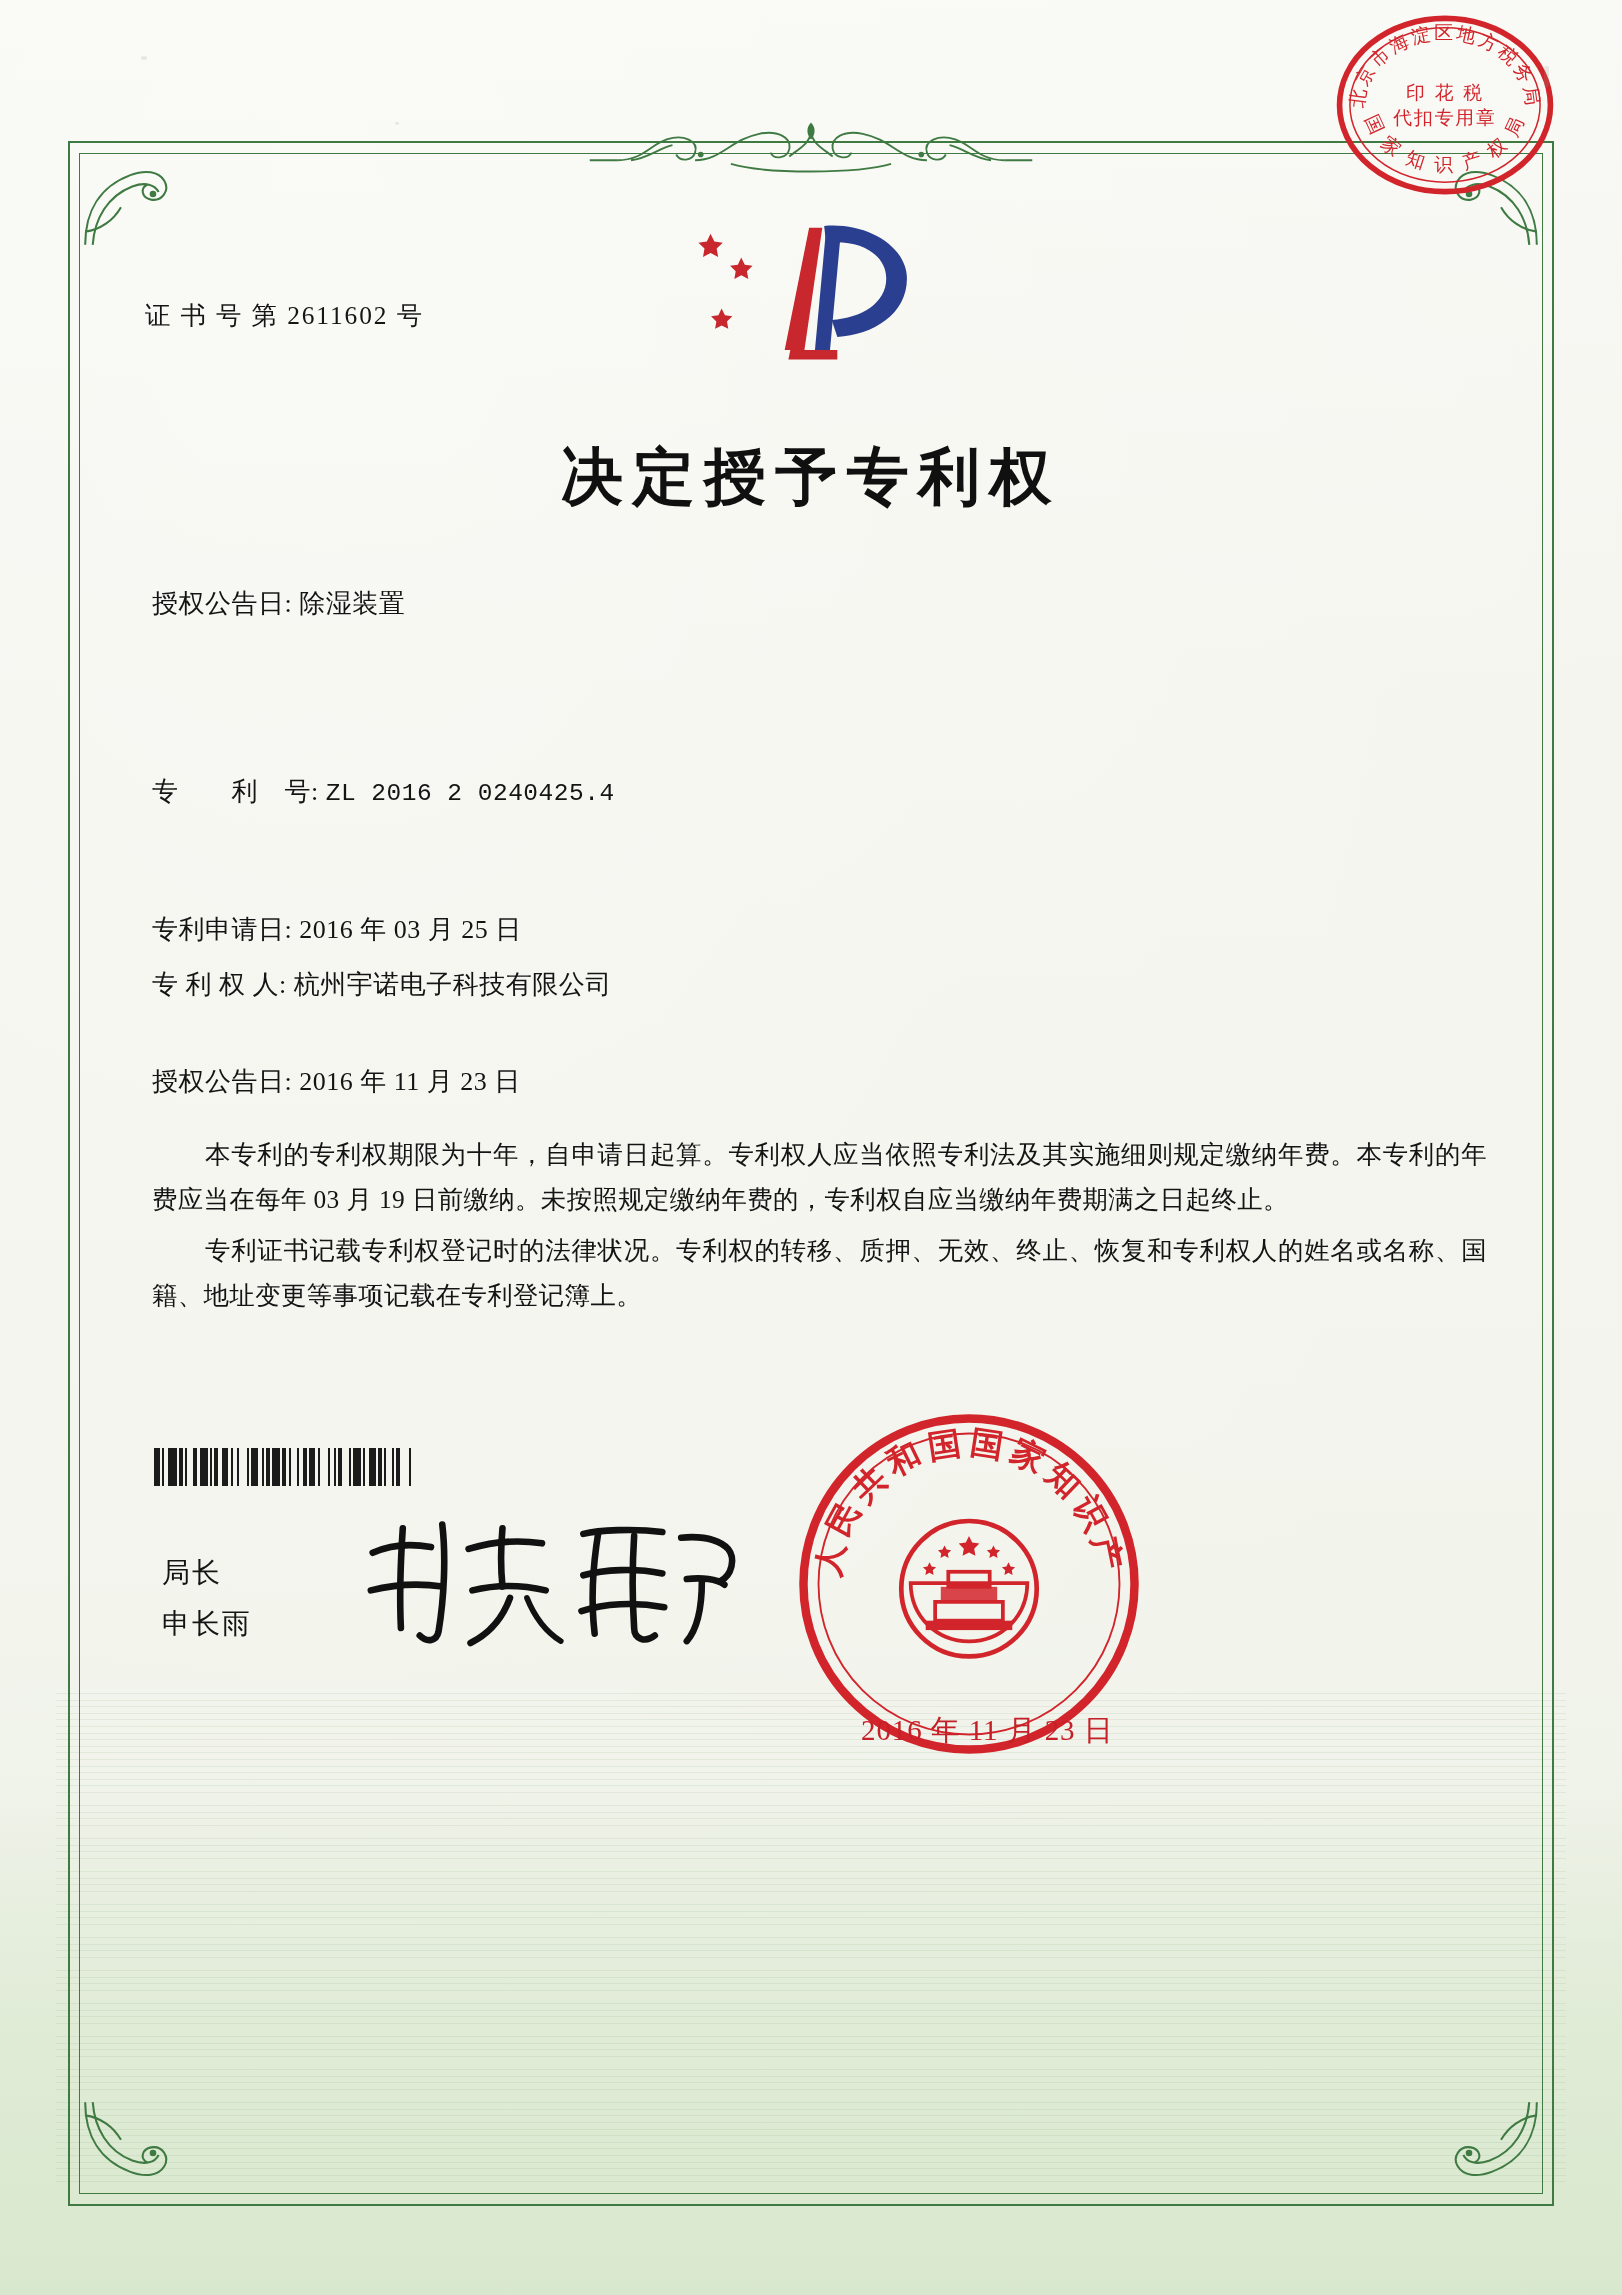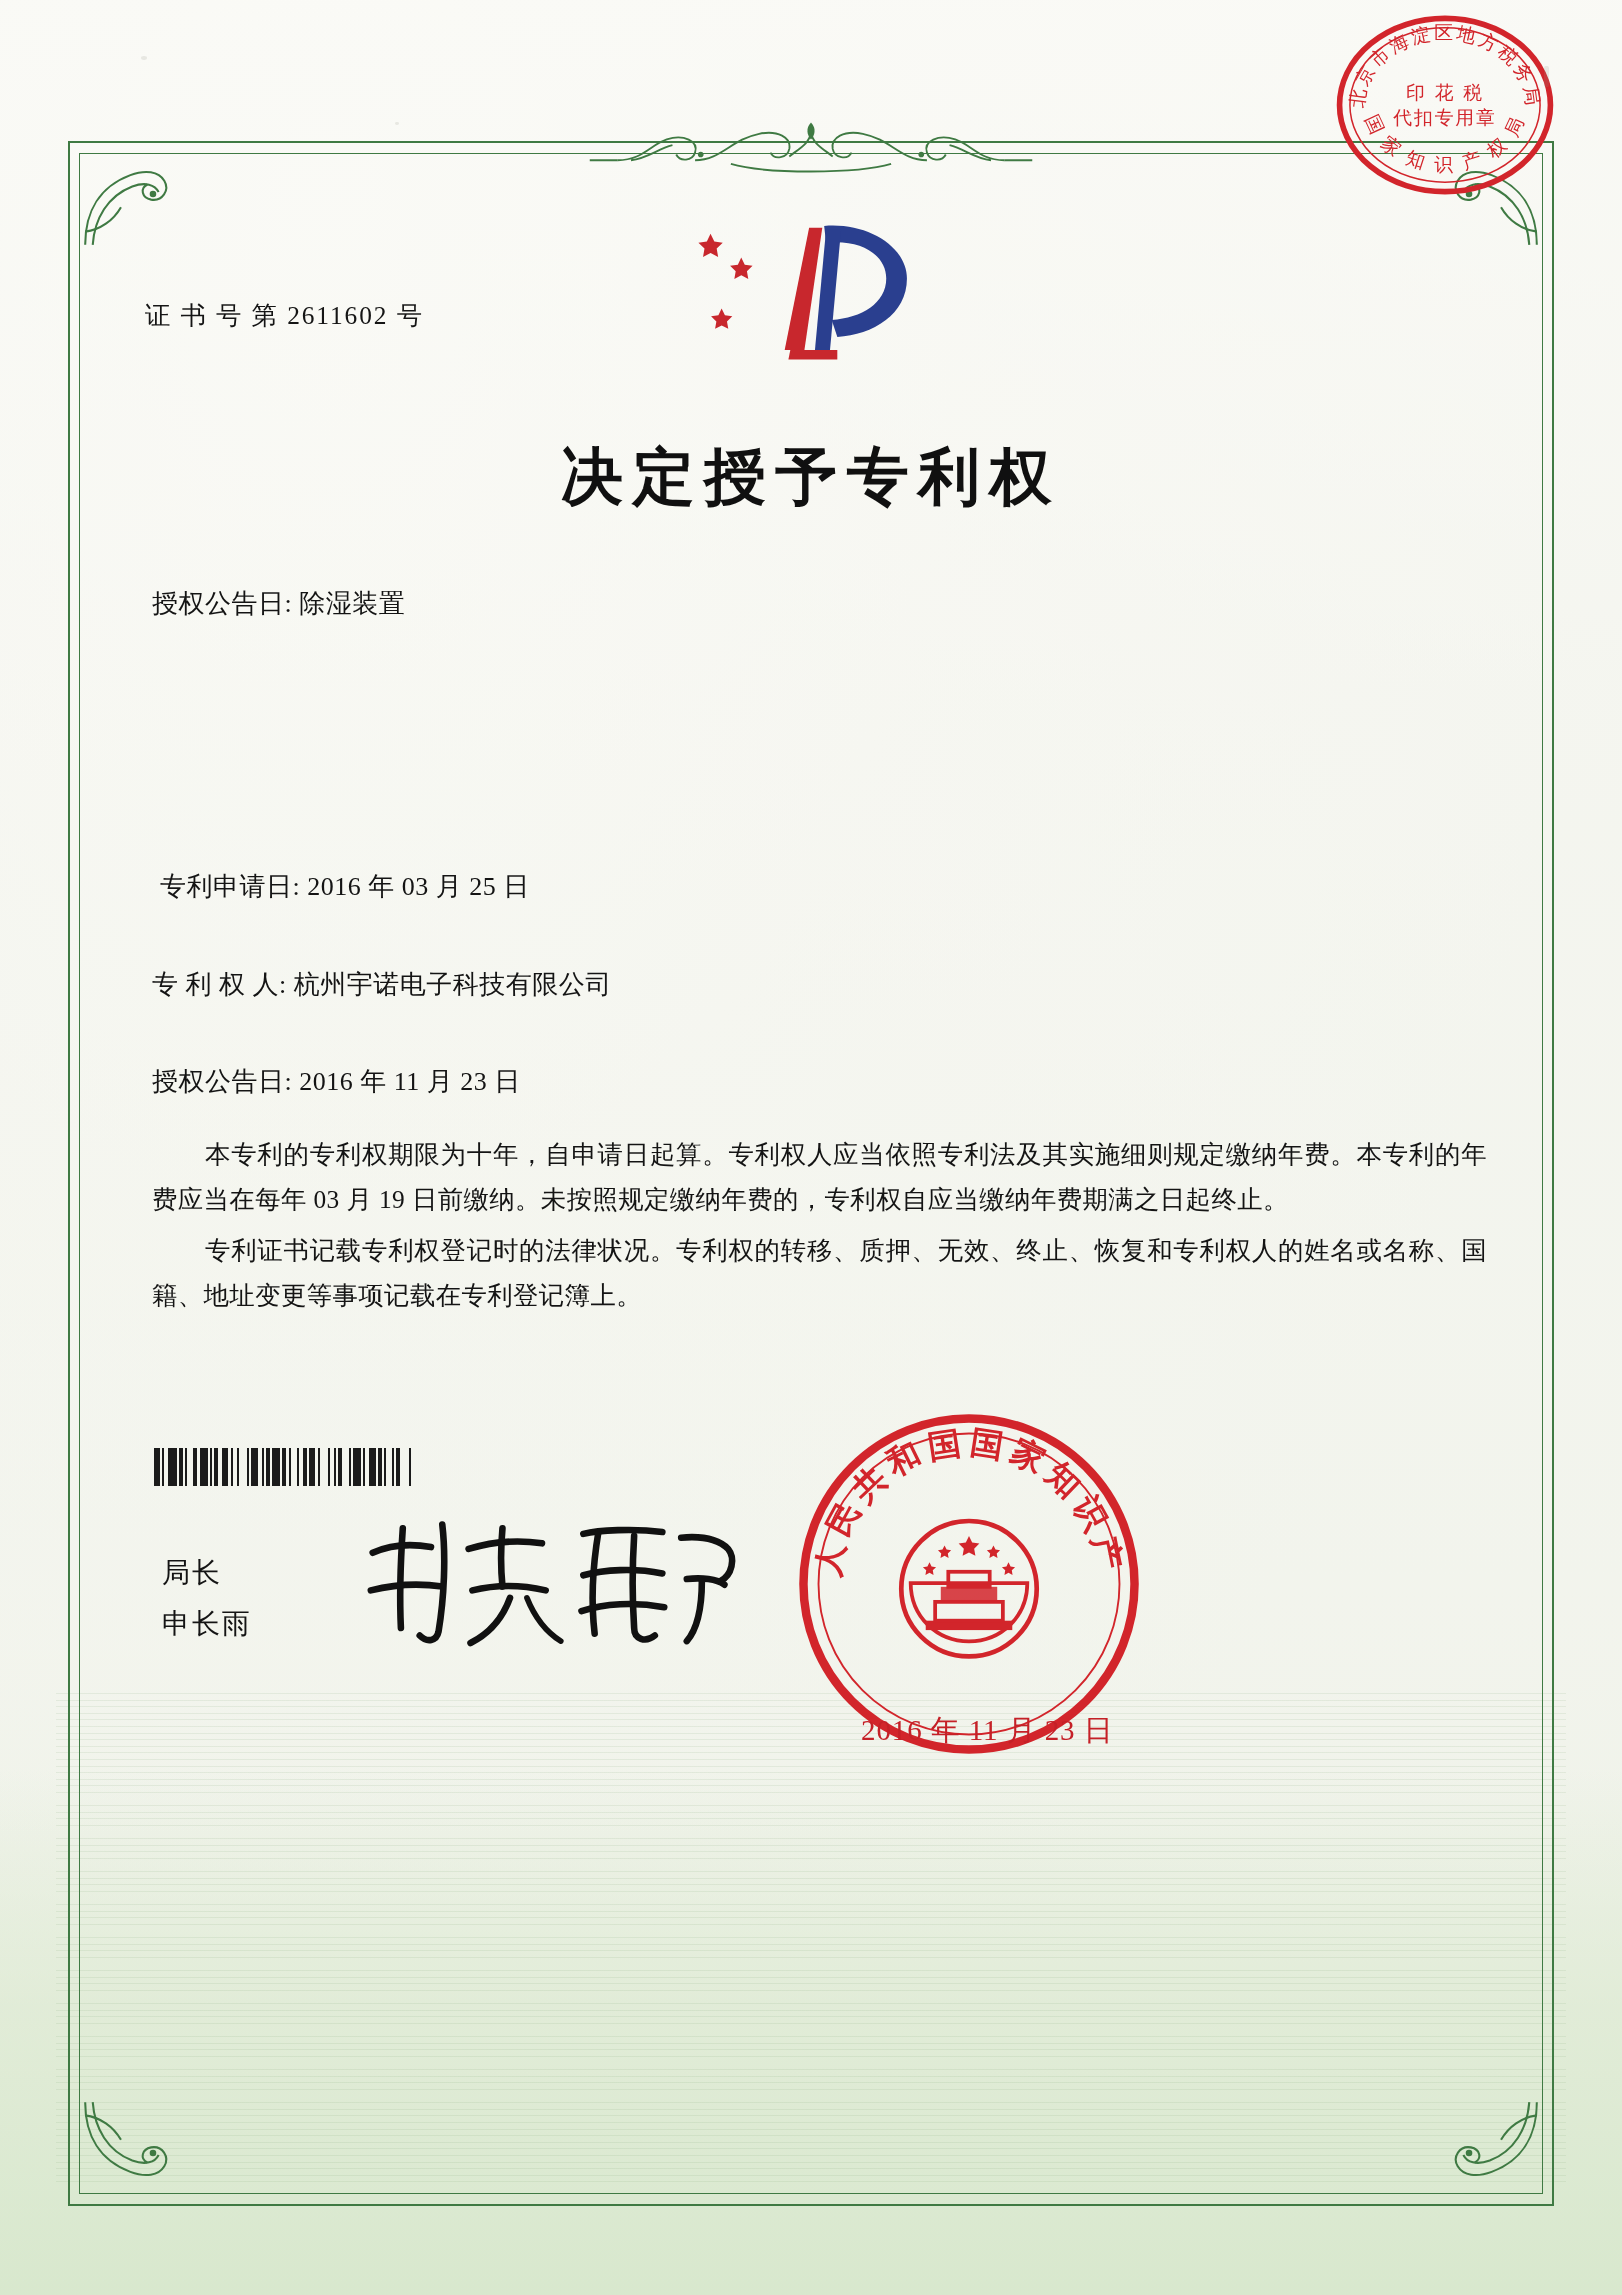--- a/index.html
+++ b/index.html
@@ -132,21 +132,21 @@
     color: #141414;
     white-space: nowrap;
     letter-spacing: 0.5px;
   }
   .field .lbl { letter-spacing: 0.5px; }
   .field .val { letter-spacing: 0.5px; }
 
   #f-name   { top: 433px; }
   #f-inv    { top: 527px; }
   #f-patno  { top: 621px; }
-  #f-appdate{ top: 716px; margin-left: 8px; }
+  #f-appdate{ top: 759px; }
   #f-owner  { top: 814px; }
   #f-pubdate{ top: 911px; }
 
   .mono-val {
     font-family: "Liberation Mono", "DejaVu Sans Mono", monospace;
     font-size: 24.5px;
     letter-spacing: 0.9px;
   }
 
   
@@ -337,20 +337,24 @@
     </div>
 
     <div id="doc-title">决定授予专利权</div>
 
     <div class="field" id="f-name">
       <span class="lbl">授权公告日:</span>
       <span class="val">除湿装置</span>
     </div>
 
 
+    <div class="field" id="f-patno">
+      <span class="lbl">专　　利　号:</span>
+      <span class="val mono-val">ZL 2016 2 0240425.4</span>
+    </div>
 
     <div class="field" id="f-appdate">
       <span class="lbl">专利申请日:</span>
       <span class="val">2016 年 03 月 25 日</span>
     </div>
 
     <div class="field" id="f-owner">
       <span class="lbl">专 利 权 人:</span>
       <span class="val">杭州宇诺电子科技有限公司</span>
     </div>

